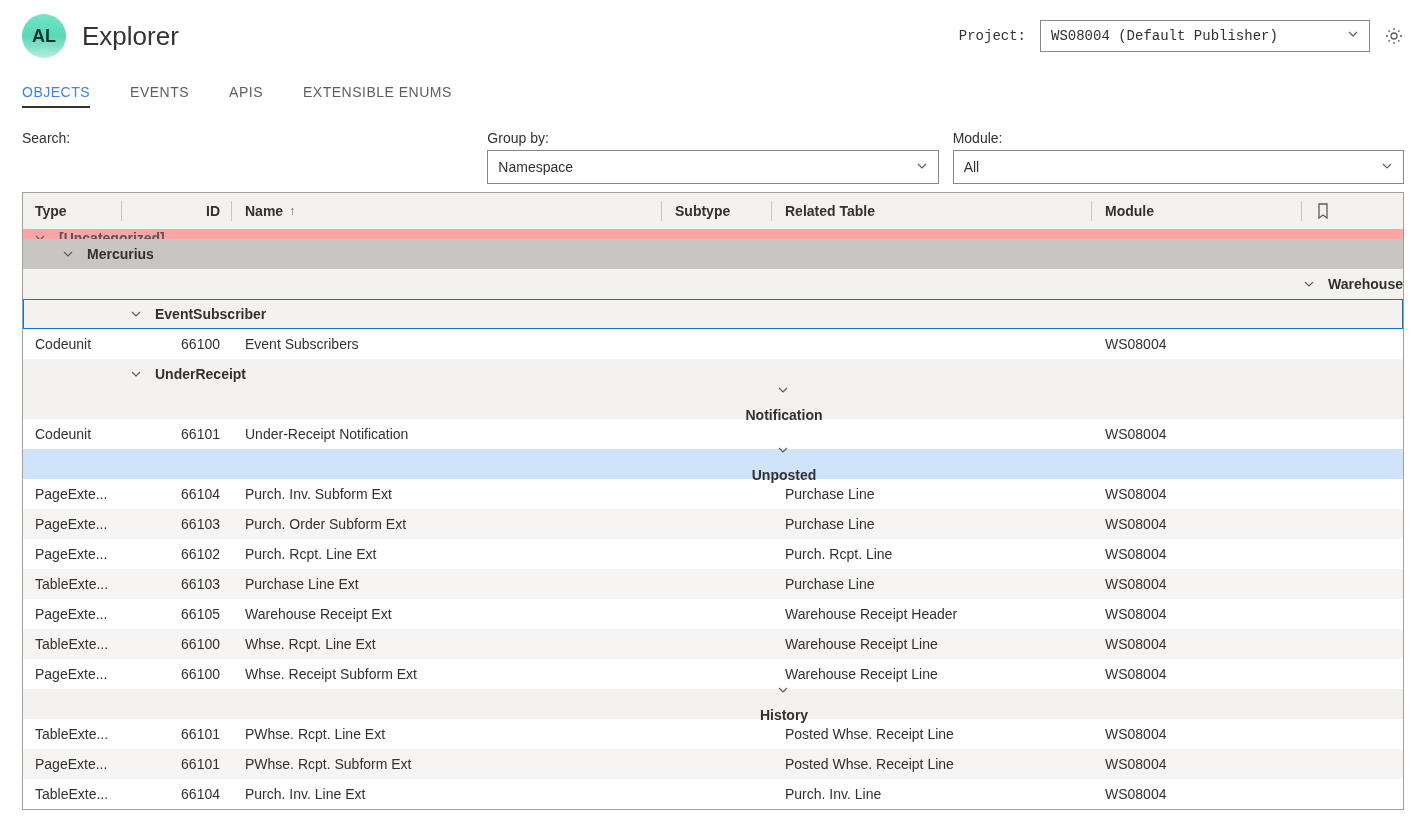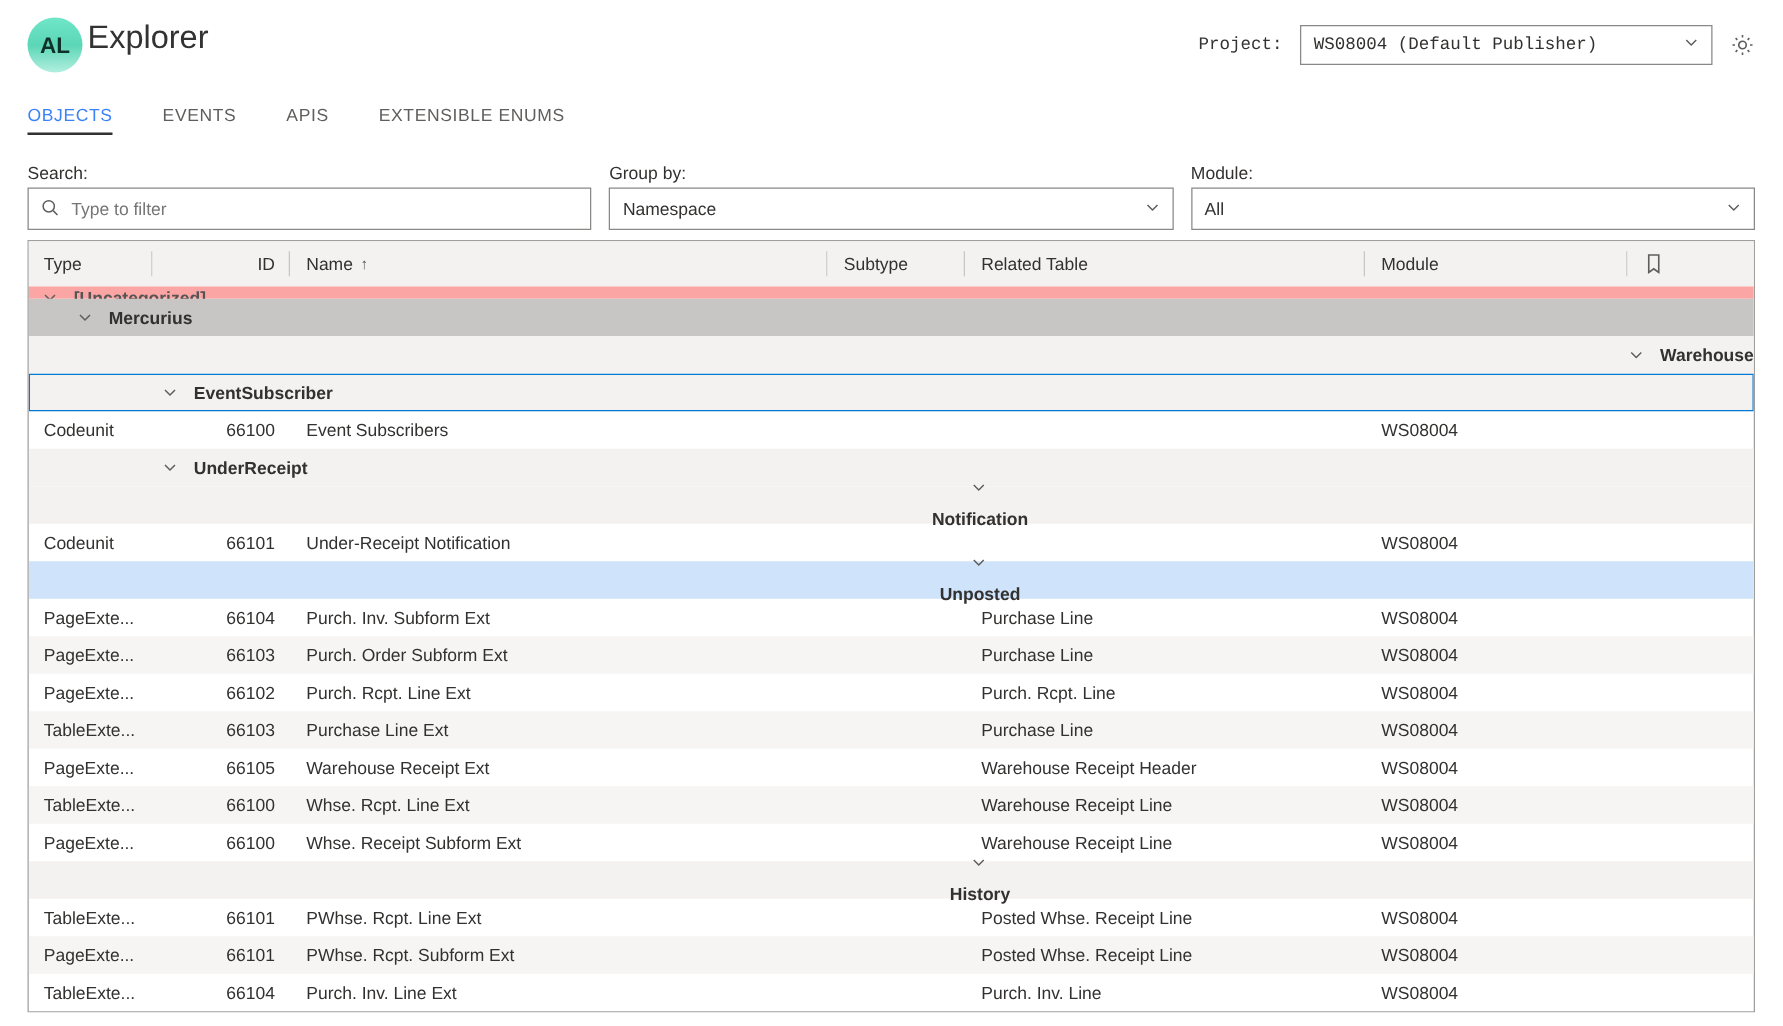--- a/index.html
+++ b/index.html
@@ -14,21 +14,22 @@
     padding: 14px 22px 0 22px;
   }
   .header {
     display: flex;
     align-items: center;
     justify-content: space-between;
     margin-bottom: 26px;
   }
   .header-left {
     display: flex;
-    gap: 4px;
+    align-items: center;
+    gap: 16px;
   }
   .al-badge {
     width: 44px;
     height: 44px;
     border-radius: 50%;
     background: linear-gradient(180deg, #6fe7c8 0%, #5bd6b6 50%, #b2efdf 100%);
     display: flex;
     align-items: center;
     justify-content: center;
     font-weight: 700;
@@ -116,21 +117,21 @@
   }
   .chev { color: #605e5c; }
   .grid {
     border: 1px solid #a19f9d;
   }
   .grid-header {
     display: flex;
     align-items: center;
     background: #f3f2f1;
     height: 36px;
-    font-weight: 400;
+    font-weight: 700;
     color: #323130;
   }
   .col {
     padding: 0 12px;
     white-space: nowrap;
     overflow: hidden;
     text-overflow: ellipsis;
     border-right: 1px solid rgba(0,0,0,0);
     display:flex;
     align-items:center;
@@ -223,29 +224,20 @@
   <div class="tabs" id="tab-bar">
       <div class="tab active">OBJECTS</div>
       <div class="tab">EVENTS</div>
       <div class="tab">APIS</div>
       <div class="tab">EXTENSIBLE ENUMS</div>
     </div>
 
   <div class="filter-row">
     <div class="filter-col">
       <div class="filter-label">Search:</div>
-      <div class="filter-input">
-        <span style="margin-right:8px;">
-          <svg width="14" height="14" viewBox="0 0 14 14" fill="none" stroke="#605e5c" stroke-width="1.2">
-              <circle cx="6" cy="6" r="4.5"></circle>
-              <line x1="9.5" y1="9.5" x2="13" y2="13"></line>
-            </svg>
-        </span>
-        <input type="text" placeholder="Type to filter" style="">
-      </div>
     </div>
     <div class="filter-col">
       <div class="filter-label">Group by:</div>
       <div class="filter-select">
         <span>Namespace</span>
         <span class="chev">
           <svg width="12" height="12" viewBox="0 0 12 12">
               <path d="M2 4l4 4 4-4" stroke="#605e5c" stroke-width="1.2" fill="none"></path>
             </svg>
         </span>

